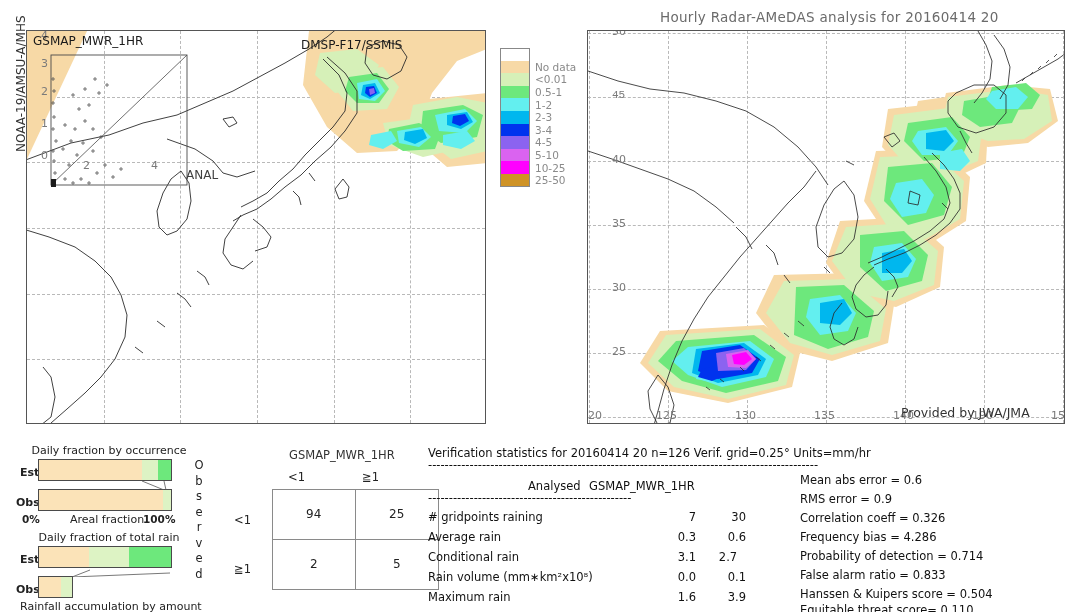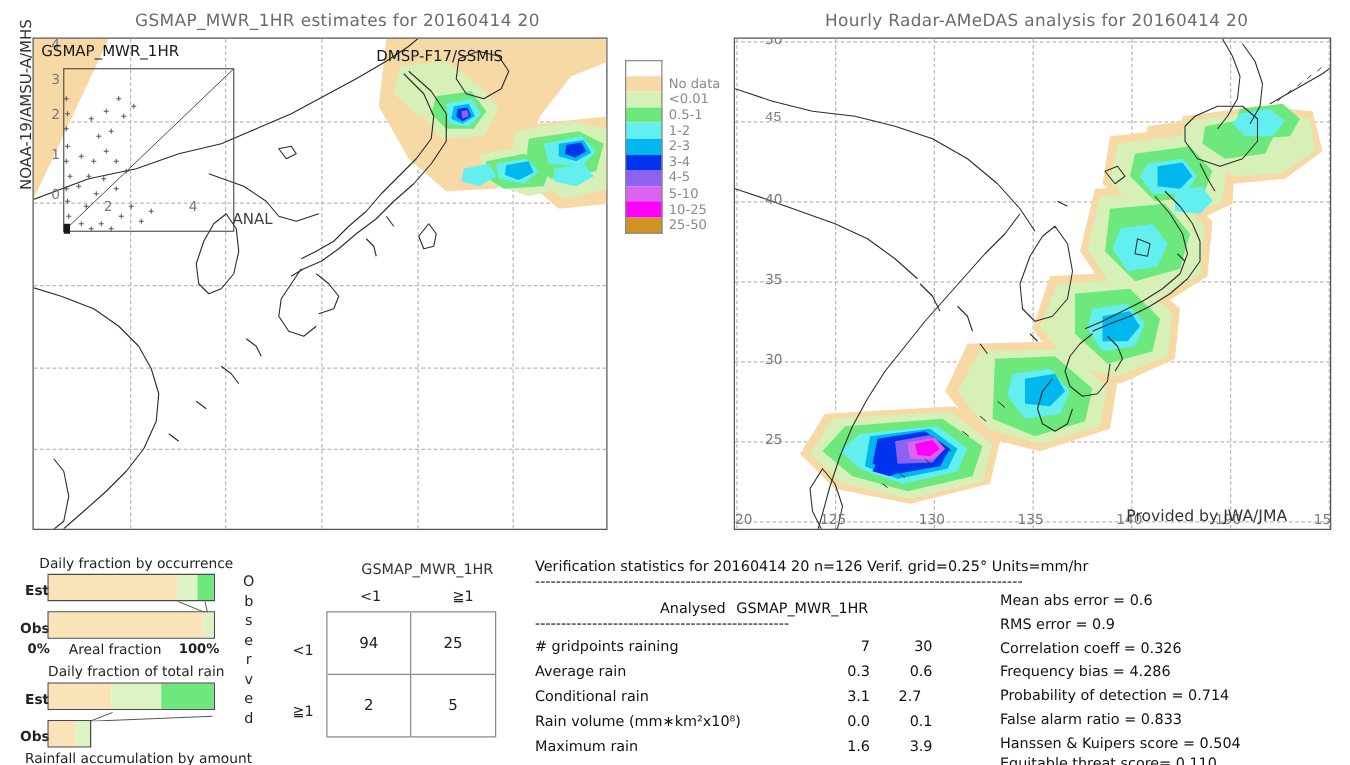--- a/index.html
+++ b/index.html
@@ -80,21 +80,20 @@
 </style>
 </head>
 <body>
 
 <div id="root">
 
   <div class="abs vlabel" style="left:14px; top:152px;">
     <span>NOAA-19/AMSU-A/MHS</span>
   </div>
 
-  <div class="abs panel-title" style="left:108px; top:9px;">GSMAP_MWR_1HR estimates for 20160414 20</div>
 
   <div class="abs mapbox" style="left:26px; top:30px; width:460px; height:394px;">
 
     <div class="gridline-v" style="left:76.6px;"></div>
     <div class="gridline-v" style="left:153.3px;"></div>
     <div class="gridline-v" style="left:230px;"></div>
     <div class="gridline-v" style="left:306.6px;"></div>
     <div class="gridline-v" style="left:383.3px;"></div>
     <div class="gridline-h" style="top:65.6px;"></div>
     <div class="gridline-h" style="top:131.3px;"></div>
@@ -445,21 +444,21 @@
     <div class="fc-seg" style="width:94%; background:#fbe3b8;"></div>
     <div class="fc-seg" style="width:6%; background:#ddf3c4;"></div>
   </div>
 
   <svg class="abs" style="left:38px; top:481px;" width="134" height="9">
     <line x1="104" y1="0" x2="126" y2="9" stroke="#555" stroke-width="0.8"></line>
     <line x1="126" y1="0" x2="128" y2="9" stroke="#555" stroke-width="0.8"></line>
   </svg>
 
   <div class="abs fc-axlab" style="left:22px; top:513px;">0%</div>
-  <div class="abs fc-axmid" style="left:55px; top:513px;text-align:right;">Areal fraction</div>
+  <div class="abs fc-axmid" style="left:70px; top:513px;text-align:right;">Areal fraction</div>
   <div class="abs fc-axlab" style="left:143px; top:513px;">100%</div>
 
   <div class="abs fc-title" style="left:24px; top:531px; width:170px;">Daily fraction of total rain</div>
 
   <div class="abs fc-rowlab" style="left:20px; top:553px;">Est</div>
   <div class="fc-bar" style="left:38px; top:546px; width:134px; height:22px;">
     <div class="fc-seg" style="width:38%; background:#fbe3b8;"></div>
     <div class="fc-seg" style="width:30%; background:#ddf3c4;"></div>
     <div class="fc-seg" style="width:32%; background:#6de87c;"></div>
   </div>
@@ -488,21 +487,21 @@
     <div class="obs-v" style="position:relative;">d</div>
   </div>
 
   <div class="abs ct-title" style="left:289px; top:448px;">GSMAP_MWR_1HR</div>
   <div class="abs ct-hdr" style="left:288px; top:470px;">&lt;1</div>
   <div class="abs ct-hdr" style="left:362px; top:470px;">≧1</div>
 
   <div class="ct-side" style="left:234px; top:513px;">&lt;1</div>
   <div class="ct-side" style="left:234px; top:562px;">≧1</div>
 
-  <div class="ct-grid" style="left:261px; top:489px; width:136px; height:101px;">
+  <div class="ct-grid" style="left:272px; top:489px; width:167px; height:101px;">
     <div class="ct-cell">94</div>
     <div class="ct-cell">25</div>
     <div class="ct-cell">2</div>
     <div class="ct-cell">5</div>
   </div>
 
   <div class="stats" style="left:428px; top:446px;">Verification statistics for 20160414 20   n=126  Verif. grid=0.25°  Units=mm/hr</div>
   <div class="dashrule" style="left:428px; top:458px; width:630px;">----------------------------------------------------------------------------------------------</div>
 
   <div class="stat-line" style="left:528px; top:479px;">Analysed</div>

